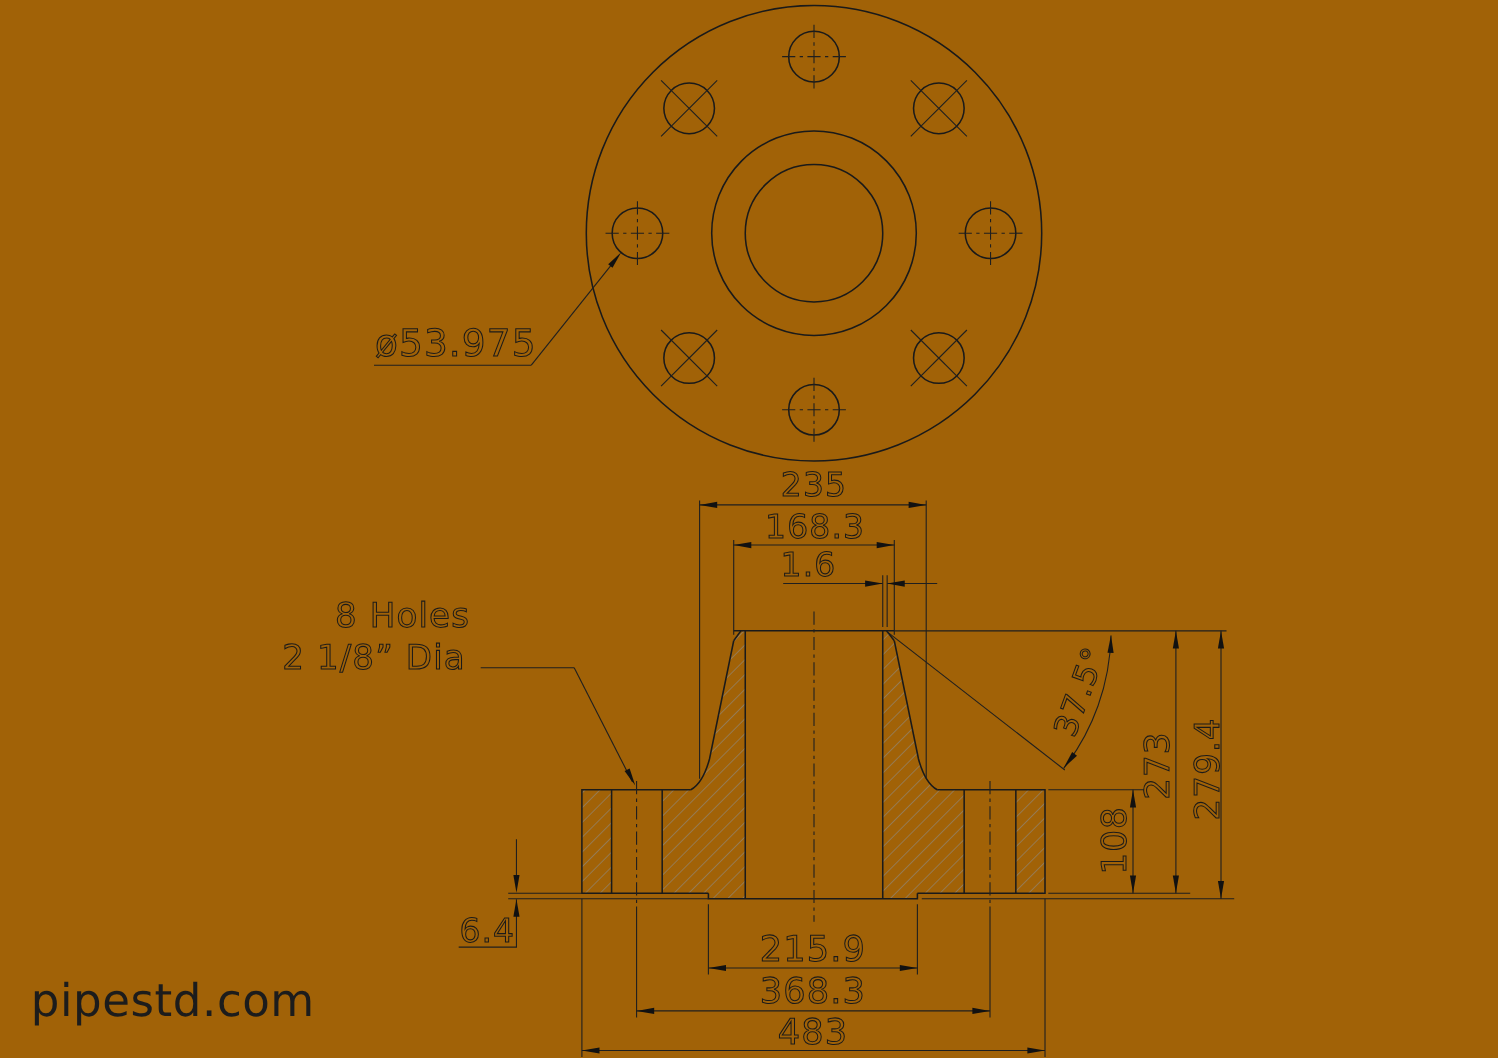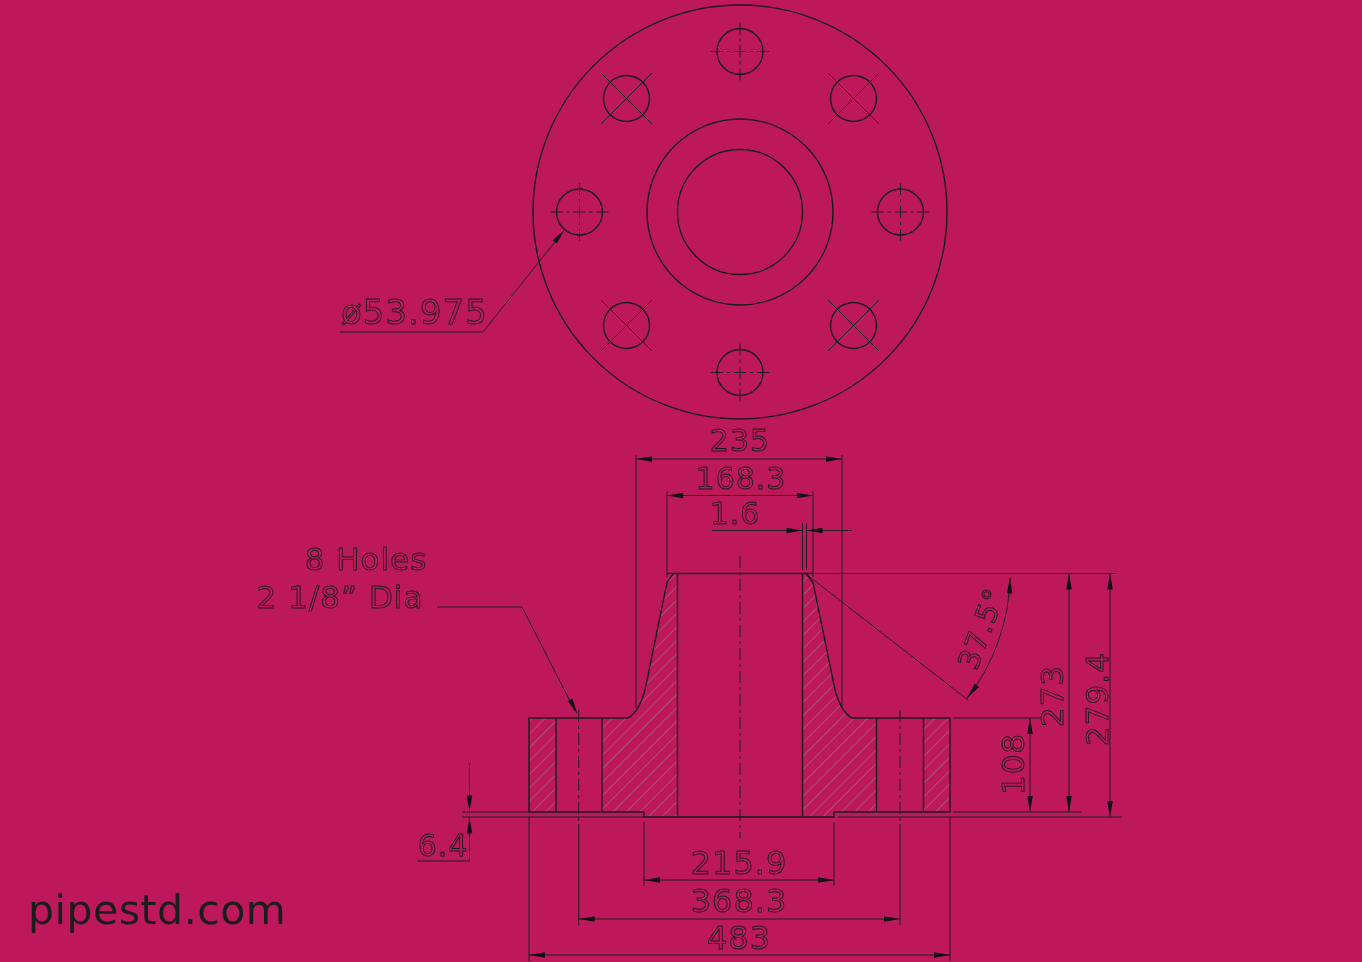--- a/index.html
+++ b/index.html
@@ -1,16 +1,16 @@
 <!DOCTYPE html>
 <html><head>
 <meta charset="utf-8">
 <style>
   html,body{margin:0;padding:0;background:#ffffff;}
-  .canvas{position:relative;width:1362px;height:962px;background:#be185d;overflow:hidden;
+  .canvas{position:relative;width:1362px;height:962px;background:#a16207;overflow:hidden;
           font-family:"DejaVu Sans",sans-serif;}
   svg{position:absolute;left:0;top:0;}
   
   .dimtext{font-family:"DejaVu Sans",sans-serif;fill:none;stroke:#1a1a1a;stroke-width:0.95;
            letter-spacing:1px;}
   .fs30{font-size:30px;} .fs31{font-size:31px;} .fs32{font-size:32px;}
   .fs29{font-size:29px;} .fs34{font-size:34px;}
   .watermark{font-family:"DejaVu Sans",sans-serif;font-size:41px;fill:#1c1c1c;stroke:none;
              letter-spacing:0.5px;}
   .part{stroke:#1a1a1a;stroke-width:1.4;fill:none;}

